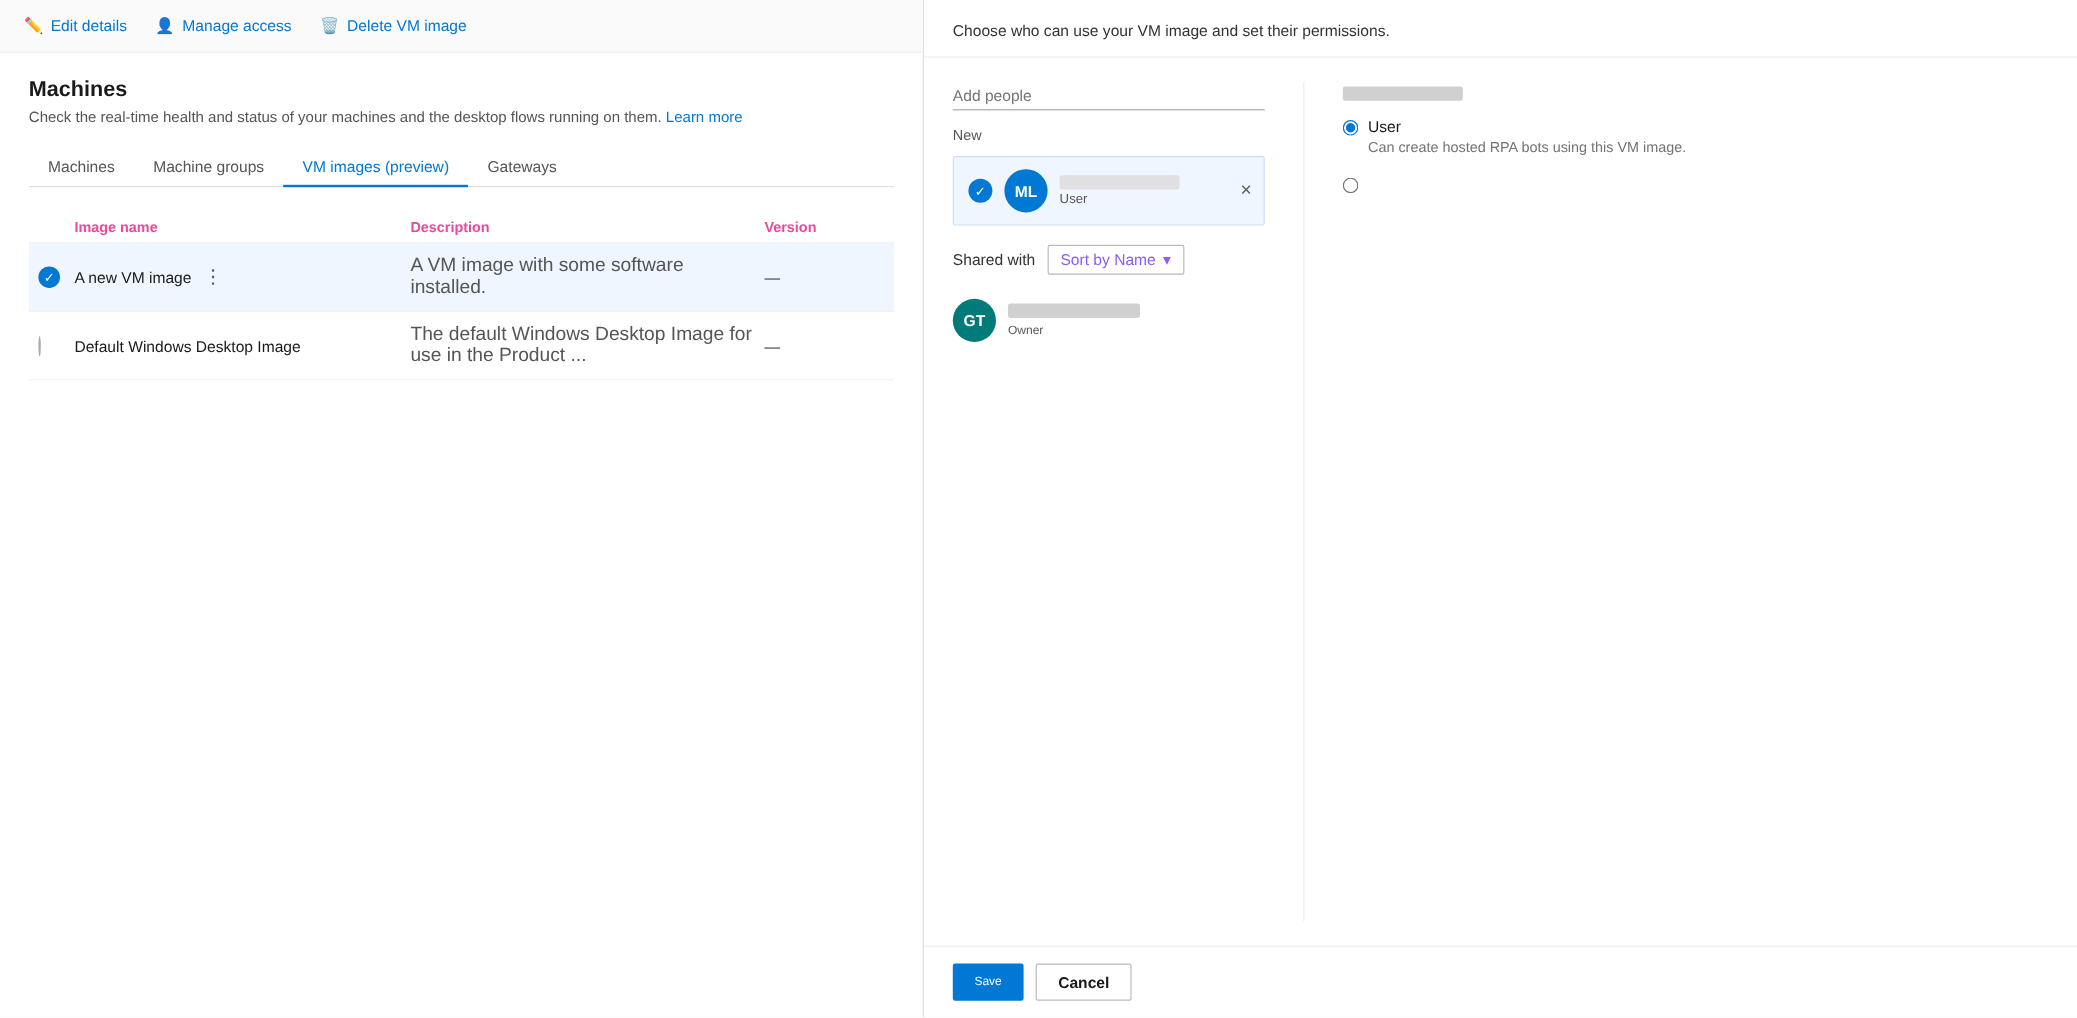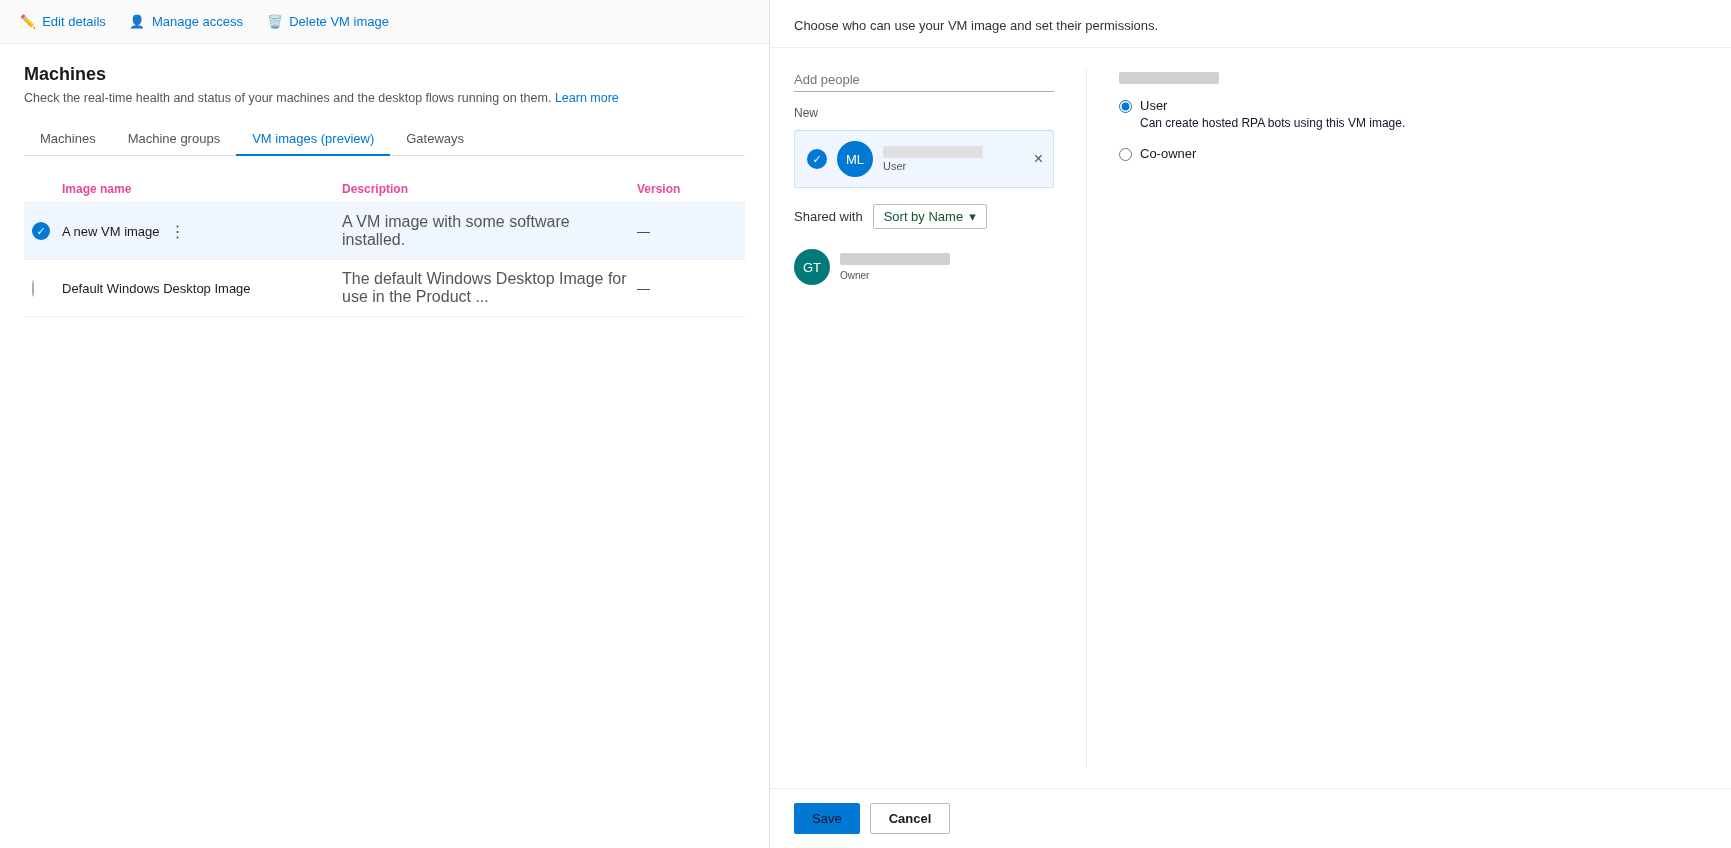--- a/index.html
+++ b/index.html
@@ -182,21 +182,21 @@
     .person-card.selected-card { background: #f0f6ff; border: 1px solid #cce0f5; }
 
     .avatar {
       width: 36px;
       height: 36px;
       border-radius: 50%;
       display: flex;
       align-items: center;
       justify-content: center;
       font-size: 13px;
-      font-weight: 400;
+      font-weight: 700;
       color: white;
       flex-shrink: 0;
     }
 
     .avatar-blue { background: #0078d4; }
     .avatar-teal { background: #007b79; }
 
     .person-info { flex: 1; }
     .person-name { font-size: 13px; color: #1a1a1a; background: #e0e0e0; height: 12px; width: 100px; border-radius: 2px; display: block; }
     .person-role { font-size: 11px; color: #555; margin-top: 2px; }
@@ -240,21 +240,21 @@
     .sort-dropdown {
       display: flex;
       align-items: center;
       gap: 6px;
       border: 1px solid #bbb;
       border-radius: 2px;
       padding: 4px 10px;
       font-size: 13px;
       cursor: pointer;
       background: #fff;
-      color: #14532d;
+      color: #8b5cf6;
     }
 
     .owner-row {
       display: flex;
       align-items: center;
       gap: 10px;
       padding: 8px 0;
     }
 
     .blurred-name {
@@ -283,36 +283,36 @@
       height: 12px;
       width: 100px;
       border-radius: 2px;
       margin-bottom: 14px;
       display: block;
     }
 
     .radio-option { display: flex; align-items: flex-start; gap: 8px; margin-bottom: 14px; }
     .radio-option input[type="radio"] { margin-top: 2px; accent-color: #0078d4; }
     .radio-label { font-size: 13px; font-weight: 500; color: #1a1a1a; margin-bottom: 2px; }
-    .radio-desc { font-size: 12px; color: #0f172a; line-height: 1.4; }
+    .radio-desc { font-size: 12px; color: #737373; line-height: 1.4; }
 
     
     .panel-footer {
       padding: 14px 24px;
       border-top: 1px solid #ededed;
       display: flex;
       gap: 10px;
     }
 
     .btn-save {
       background: #0078d4;
-      color: #0f172a;
+      color: #ffffff;
       border: none;
       padding: 7px 18px;
-      font-size: 13px;
+      font-size: 10px;
       border-radius: 2px;
       cursor: pointer;
     }
 
     .btn-cancel {
       background: #fff;
       color: #1a1a1a;
       border: 1px solid #bbb;
       padding: 7px 18px;
       font-size: 13px;
@@ -437,21 +437,20 @@
           <input type="radio" id="radio-user" name="permission" checked="" style="">
           <div>
             <div class="radio-label">User</div>
             <div class="radio-desc">Can create hosted RPA bots using this VM image.</div>
           </div>
         </div>
 
         <div class="radio-option">
           <input type="radio" id="radio-coowner" name="permission" style="">
           <div>
-            <div class="radio-label">Co-owner</div>
           </div>
         </div>
 
       </div>
     </div>
   </div>
 
   <div class="panel-footer">
     <button class="btn-save">Save</button>
     <button class="btn-cancel">Cancel</button>

